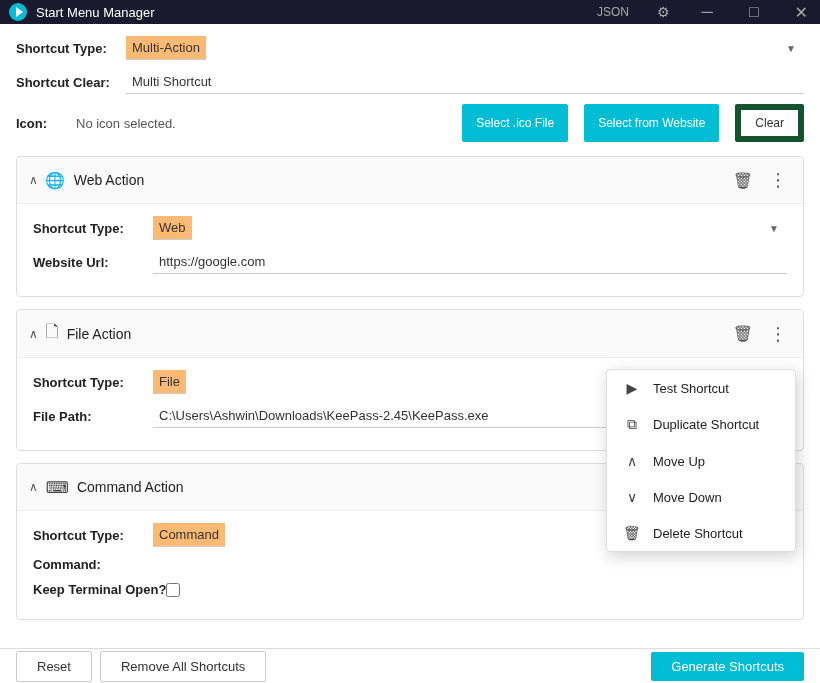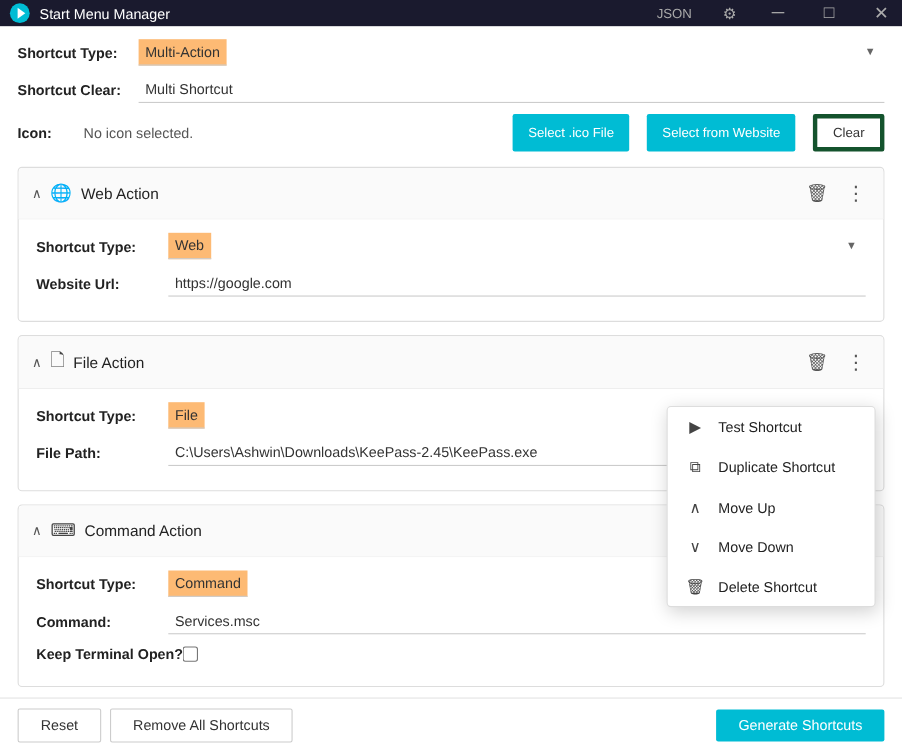--- a/index.html
+++ b/index.html
@@ -158,21 +158,21 @@
       border: none;
       padding: 6px 14px;
       font-size: 12px;
       cursor: pointer;
       border-radius: 2px;
       font-weight: 500;
     }
     .btn-outline {
       background: white;
       color: #333;
-      border: 4px solid #14532d;
+      border: 6px solid #14532d;
       padding: 6px 14px;
       font-size: 12px;
       cursor: pointer;
       border-radius: 2px;
     }
 
     
     .action-section {
       border: 1px solid #ddd;
       border-radius: 4px;
@@ -289,21 +289,21 @@
       cursor: pointer;
     }
 
     
     .bottom-toolbar {
       display: flex;
       align-items: center;
       padding: 8px 16px;
       border-top: 1px solid #ddd;
       background: white;
-      height: 49px;
+      height: 35px;
       flex-shrink: 0;
     }
     .btn-reset {
       background: white;
       color: #333;
       border: 1px solid #ccc;
       padding: 7px 20px;
       font-size: 13px;
       cursor: pointer;
       border-radius: 2px;
@@ -454,21 +454,20 @@
           <span class="action-field-label">Shortcut Type:</span>
           <div style="flex:1; position:relative;">
             <select class="dropdown-select">
               <option>Command</option>
             </select>
             <span class="dropdown-arrow">▼</span>
           </div>
         </div>
         <div class="action-field-row">
           <span class="action-field-label">Command:</span>
-          <input class="action-field-input" type="text" value="Services.msc" style="">
         </div>
         <div class="action-field-row">
           <span class="action-field-label">Keep Terminal Open?</span>
           <input class="checkbox-input" type="checkbox" style="">
         </div>
       </div>
     </div>
 
   </div>
 

